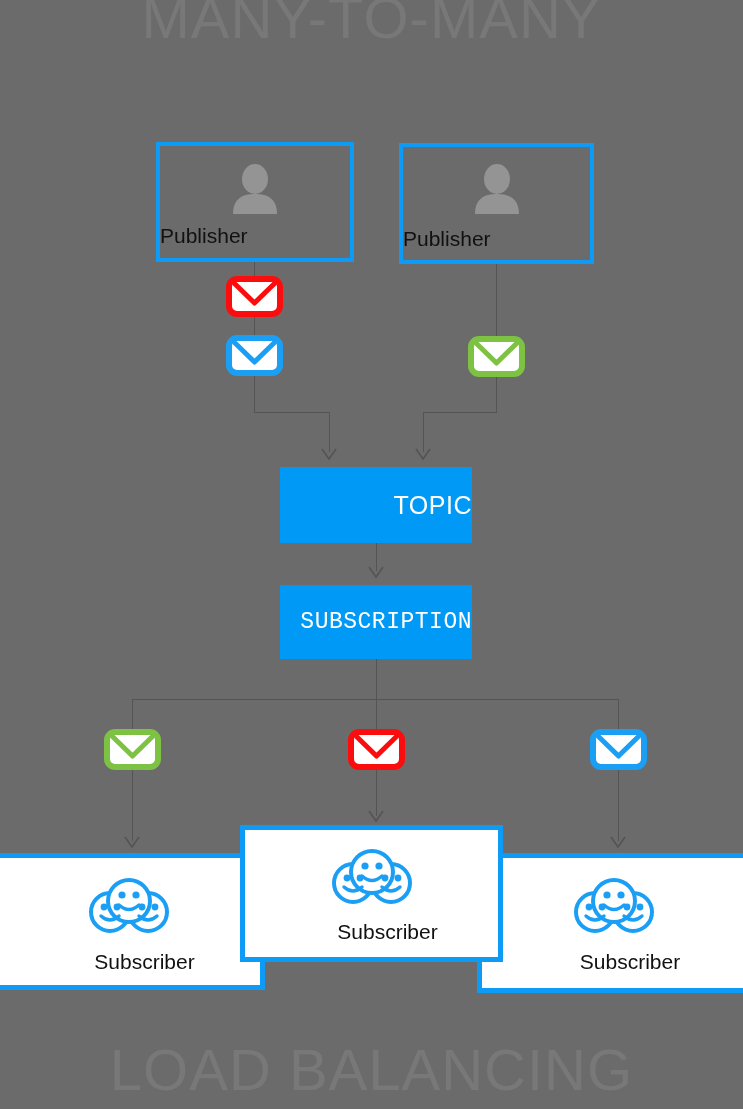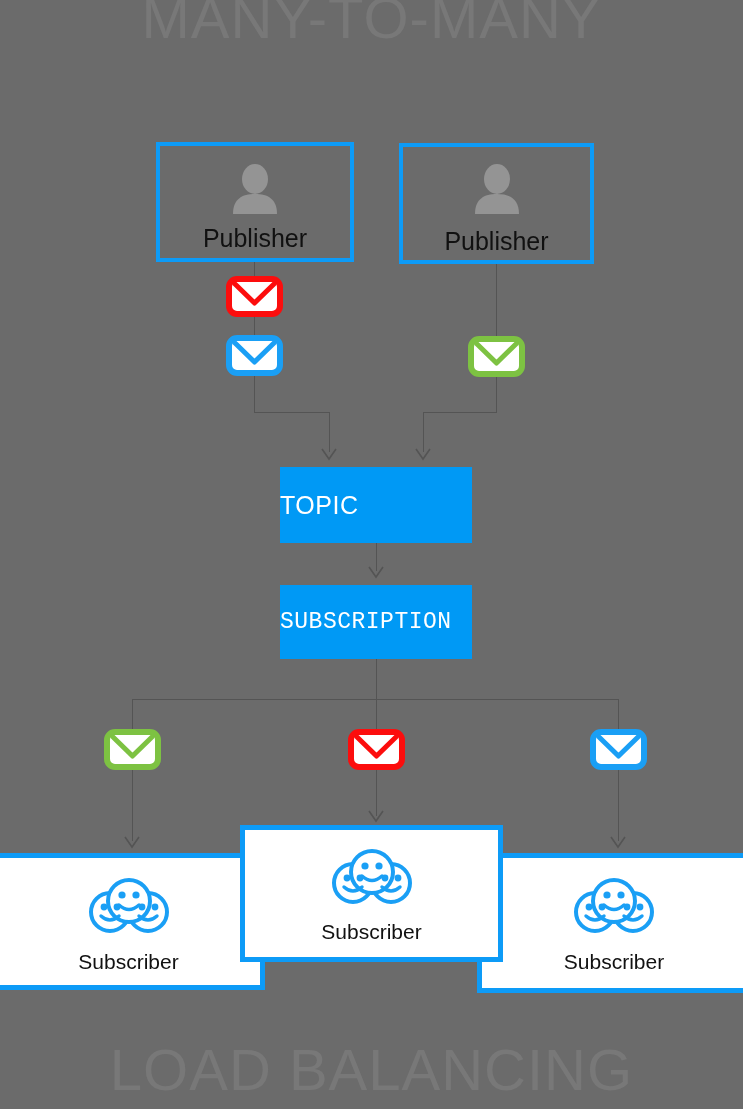--- a/index.html
+++ b/index.html
@@ -25,46 +25,46 @@
 
   
   .pub{
     position:absolute;
     border:4px solid #0d9bf7;
     background:transparent;
     box-sizing:border-box;
   }
   .pub .person{position:absolute;left:50%;transform:translateX(-50%);}
   .pub .cap{
-    position:absolute;left:0;width:100%;text-align:center;
-    color:#111;font-size:25px;
+    position:absolute;left:0;width:100%;
+    color:#111;font-size:21px;
   }
 
   
   .bluebox{
     position:absolute;
     background:#0099f5;
-    display:flex;align-items:center;justify-content:flex-start;
+    display:flex;align-items:center;justify-content:flex-end;
     color:#fff;
     box-sizing:border-box;
   }
   #topic-box{font-size:25px;letter-spacing:.5px;}
   #subscription-box{font-size:23px;letter-spacing:.5px;font-family:Liberation Mono, monospace;}
 
   
   .sub{
     position:absolute;
     border:5px solid #0d9bf7;
     background:#ffffff;
     box-sizing:border-box;
   }
   .sub .faces{position:absolute;left:50%;transform:translateX(-50%);}
   .sub .cap{
     position:absolute;left:0;width:100%;text-align:center;
-    color:#111;font-size:21px;
+    color:#111;font-size:21px;padding-left:16px;
   }
 
   
   .wire{position:absolute;background:#545454;}
   .vwire{width:1px;}
   .hwire{height:1px;}
 
   .arrowhead{position:absolute;width:16px;height:14px;}
 
   

